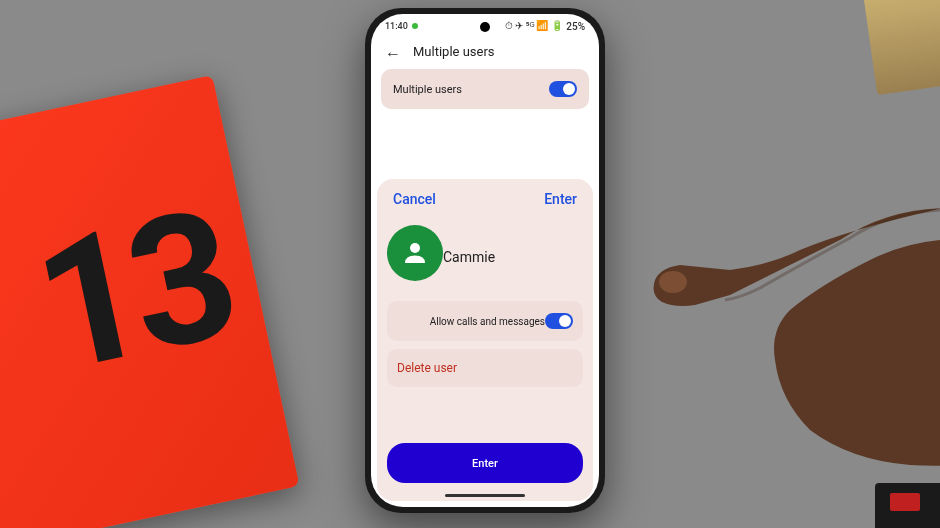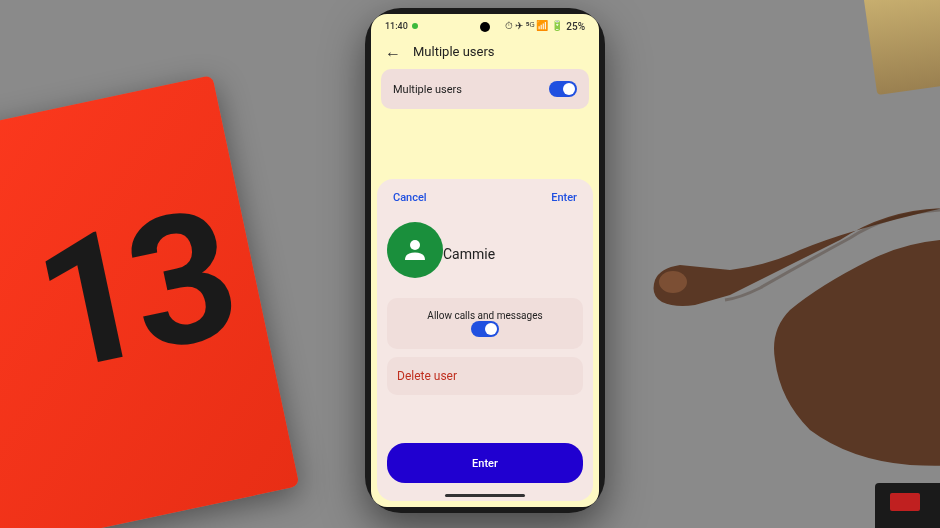--- a/index.html
+++ b/index.html
@@ -38,22 +38,22 @@
       width: 240px;
       height: 505px;
       background: #1a1a1a;
       border-radius: 36px;
       padding: 6px;
       box-shadow: 0 15px 40px rgba(0,0,0,0.5);
     }
     .screen {
       width: 100%;
       height: 100%;
-      background: #fef9c3;
-      border-radius: 16px;
+      background: #ffffff;
+      border-radius: 32px;
       overflow: hidden;
       position: relative;
     }
     .camera-hole {
       position: absolute;
       top: 8px;
       left: 50%;
       transform: translateX(-50%);
       width: 10px;
       height: 10px;
@@ -122,21 +122,21 @@
       top: 165px;
       bottom: 6px;
       background: #f5e7e4;
       border-radius: 16px;
       padding: 12px 10px;
     }
     .sheet-header {
       display: flex;
       justify-content: space-between;
       padding: 0 6px;
-      font-size: 11px;
+      font-size: 14px;
       color: #2050e0;
       font-weight: 500;
     }
     .avatar-wrap {
       display: flex;
       flex-direction: row;
       align-items: center;
       margin-top: 18px;
     }
     .avatar {
@@ -157,21 +157,20 @@
     .sheet-row {
       margin-top: 20px;
       padding: 12px 10px;
       background: #f0dedb;
       border-radius: 10px;
       display: flex;
       justify-content: flex-end;
       align-items: center;
       font-size: 10px;
       color: #222;
-      flex-direction: column;
     }
     .delete-row {
       margin-top: 8px;
       padding: 12px 10px;
       background: #f0dedb;
       border-radius: 10px;
       font-size: 12px;
       color: #c03020;
     }
     .enter-btn {

